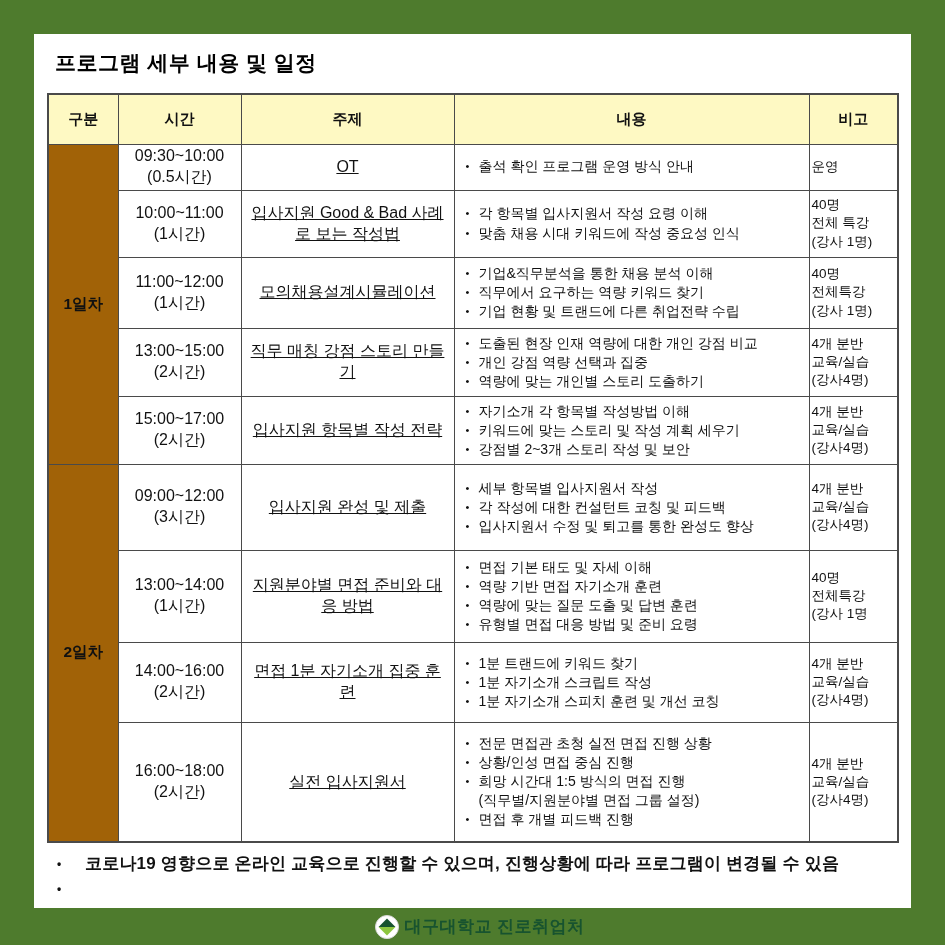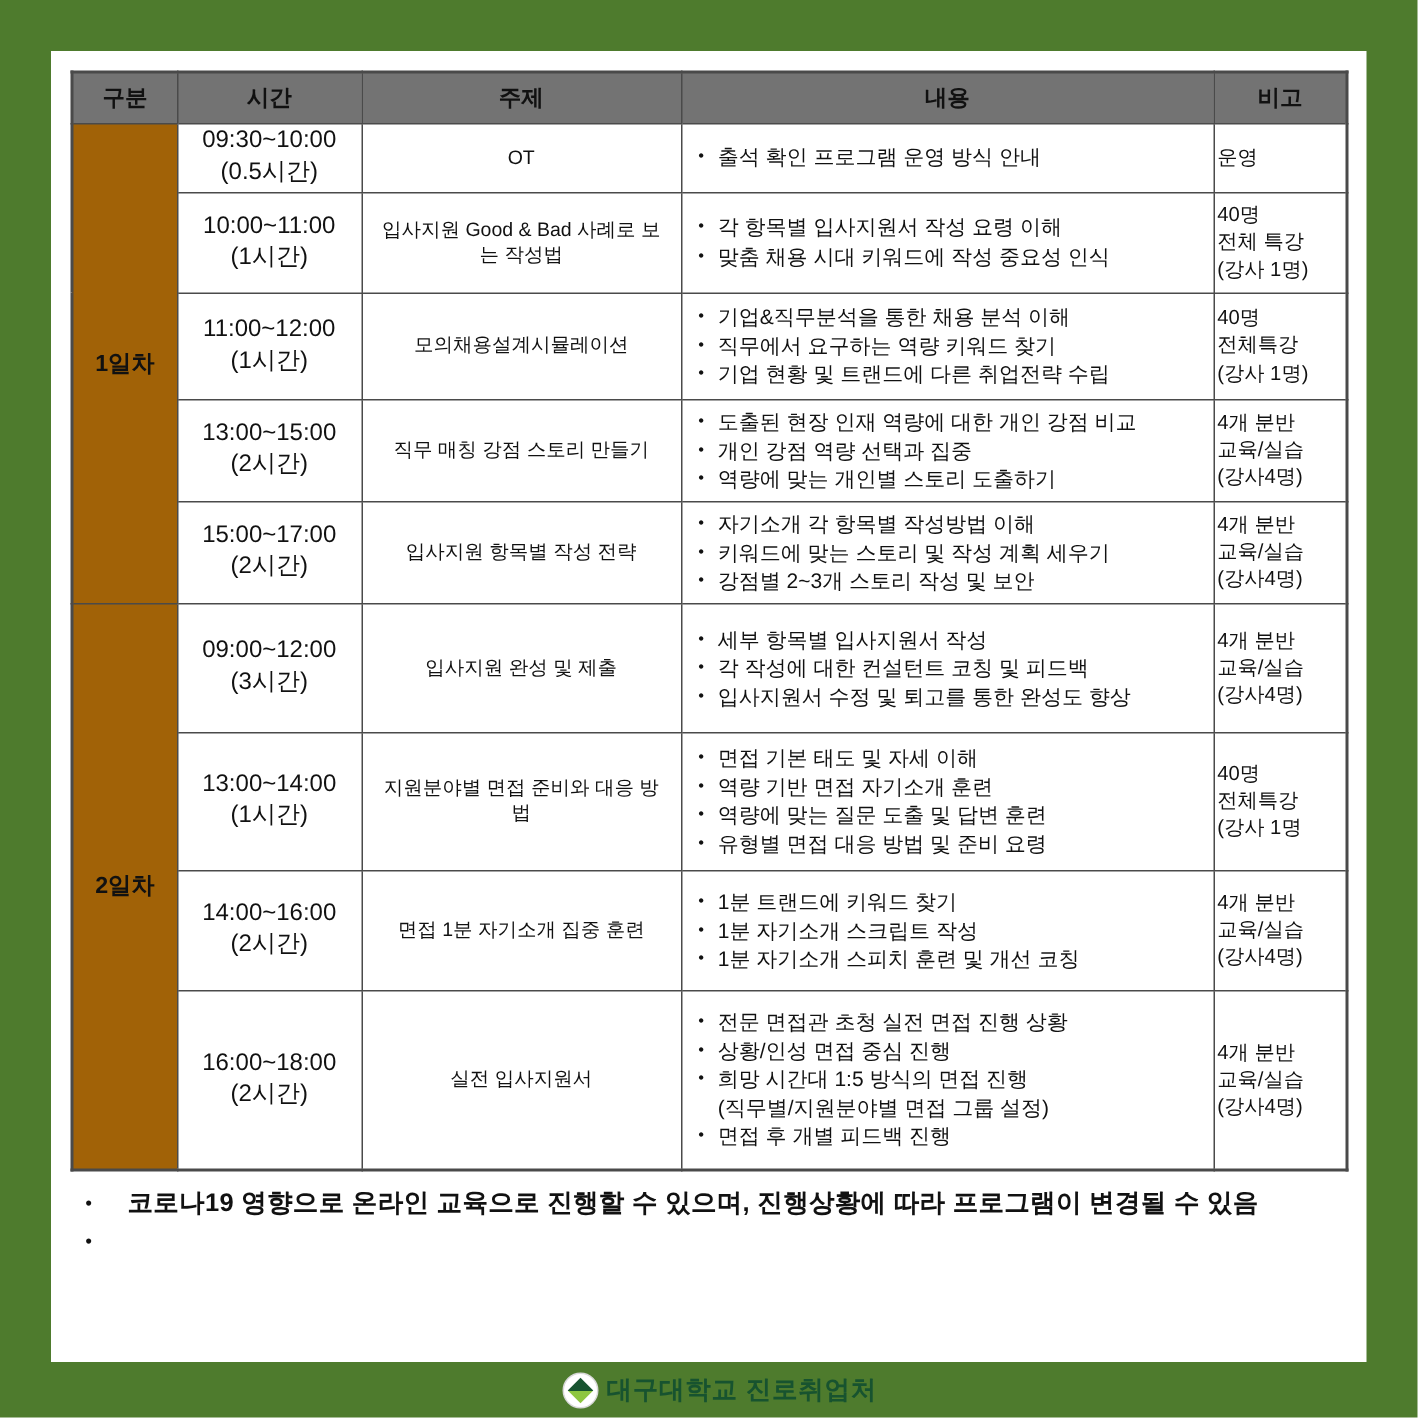--- a/index.html
+++ b/index.html
@@ -32,24 +32,24 @@
     border-collapse: collapse;
     table-layout: fixed;
     width: 850px;
     border: 2px solid #4A4A4A;
   }
   table.schedule th, table.schedule td {
     border: 1px solid #4A4A4A;
     vertical-align: middle;
   }
   table.schedule th {
-    background: #737373;
+    background: #fef9c3;
     font-size: 15px;
     font-weight: 600;
-    height: 34px;
+    height: 50px;
     text-align: center;
   }
   col.c-day   { width: 70px; }
   col.c-time  { width: 123px; }
   col.c-topic { width: 213px; }
   col.c-body  { width: 355px; }
   col.c-note  { width: 89px; }
 
   td.day-cell {
     text-align: center;
@@ -57,23 +57,24 @@
     background: #a16207;
     font-weight: bold;
   }
   td.time-cell {
     text-align: center;
     font-size: 16px;
     line-height: 1.3;
   }
   td.topic-cell {
     text-align: center;
-    font-size: 13px;
+    font-size: 16px;
     line-height: 1.3;
     padding: 2px 8px;
+    text-decoration: underline;
   }
   td.content-cell {
     padding: 5px 6px 5px 8px;
     font-size: 14px;
     line-height: 1.36;
   }
   td.note-cell {
     text-align: left;
     font-size: 13.5px;
     line-height: 1.35;
@@ -144,20 +145,21 @@
     color: #17532F;
     letter-spacing: 0.5px;
   }
 </style>
 </head>
 <body>
 
 <div class="frame">
   <div class="content">
 
+    <div class="page-title">프로그램 세부 내용 및 일정</div>
 
     <table class="schedule">
       <colgroup>
         <col class="c-day">
           <col class="c-time">
           <col class="c-topic">
           <col class="c-body">
           <col class="c-note">
       </colgroup>
       <thead>

